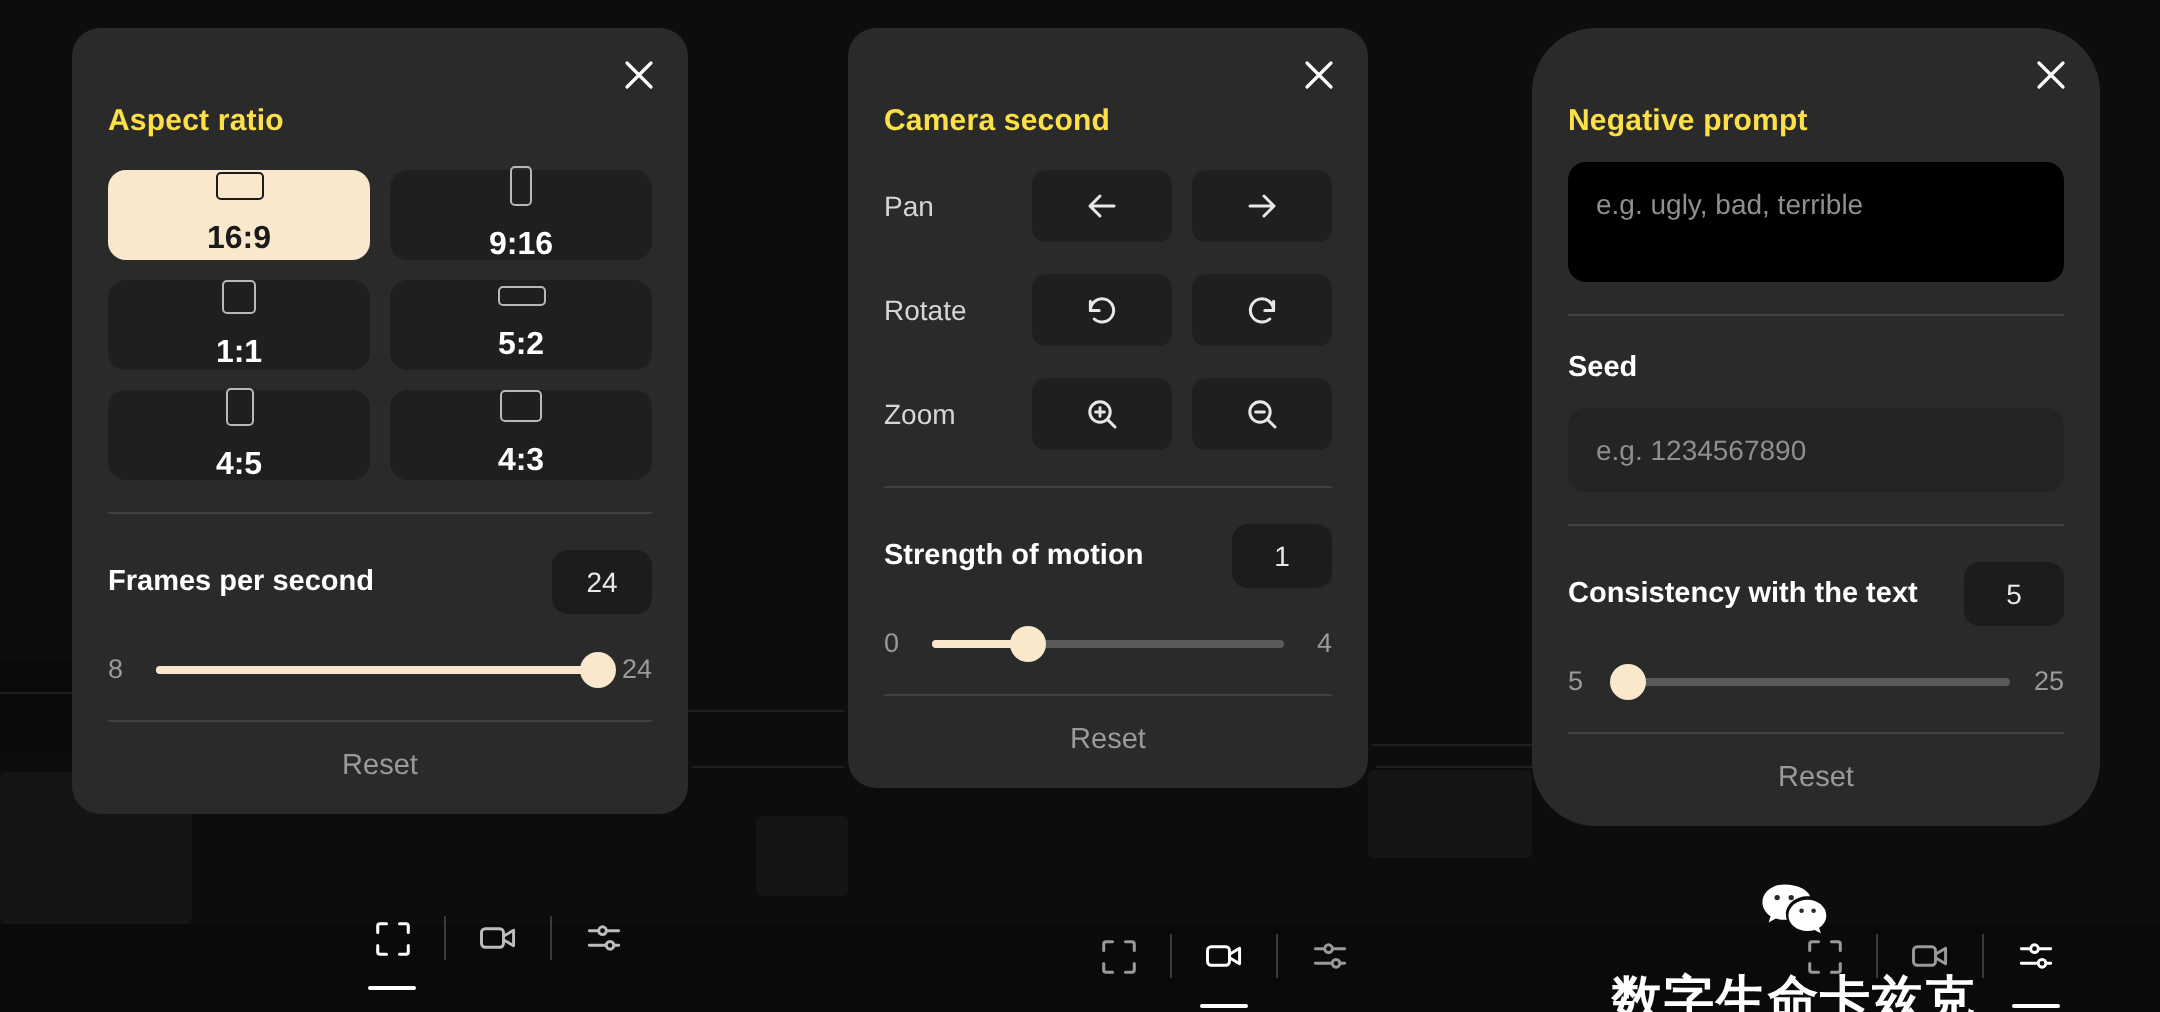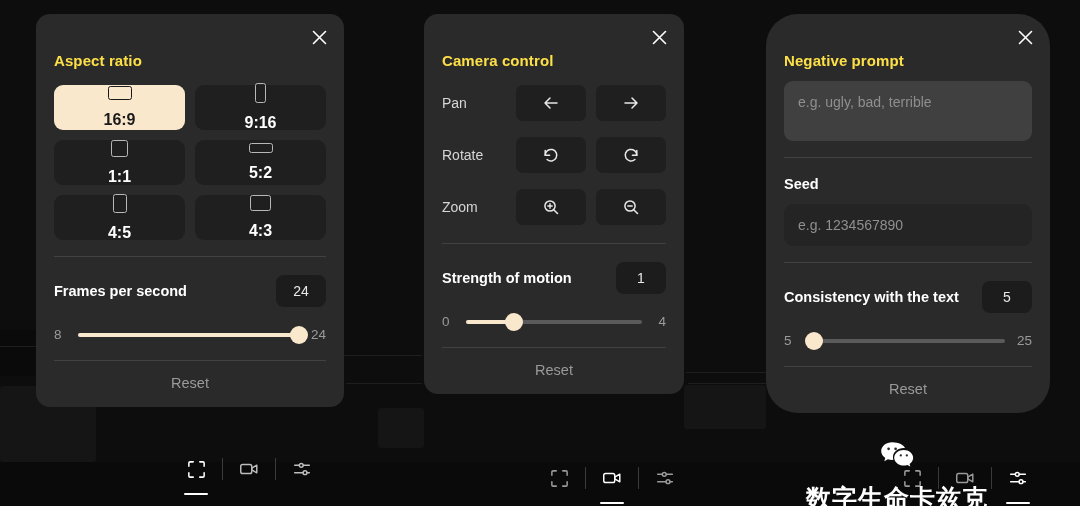--- a/index.html
+++ b/index.html
@@ -97,21 +97,21 @@
   .cc-btns { display: flex; gap: 10px; }
   .cc-btn {
     width: 70px; height: 36px; border-radius: 7px;
     background: #1f1f1f; cursor: pointer;
     display: flex; align-items: center; justify-content: center;
   }
 
   
   .field-label { font-size: 14.5px; font-weight: 700; color: #fff; margin-top: 18px; }
   .text-area {
-    margin-top: 12px; border-radius: 9px; background: #404040;
+    margin-top: 12px; border-radius: 9px; background: #000000;
     padding: 13px 14px; font-size: 14px; color: #8f8f8f;
     min-height: 60px; cursor: text;
   }
   .text-input {
     margin-top: 12px; height: 42px; border-radius: 9px; background: #242424;
     padding: 0 14px; font-size: 14px; color: #8f8f8f;
     display: flex; align-items: center; cursor: text;
   }
   .gap12 { height: 16px; }
 
@@ -227,21 +227,21 @@
     <div class="divider"></div>
     <div class="reset">Reset</div>
   </div>
 
   <div class="panel" id="panel-camera" style="left:424px;top:14px;width:260px;">
     <div class="panel-close">
       <svg width="17" height="17" viewBox="0 0 17 17" fill="none" aria-hidden="true">
         <path d="M2.5 2.5 L14.5 14.5 M14.5 2.5 L2.5 14.5" stroke="#ffffff" stroke-width="1.6" stroke-linecap="round"></path>
       </svg>
     </div>
-    <div class="panel-title">Camera control</div>
+    <div class="panel-title">Camera second</div>
 
     <div class="cc-row">
       <span class="cc-name">Pan</span>
       <span class="cc-btns">
         <span class="cc-btn">
           <svg width="20" height="20" viewBox="0 0 20 20" fill="none">
             <path d="M16 10 H4 M9 5 L4 10 L9 15" stroke="#e8e8e8" stroke-width="1.5" stroke-linecap="round" stroke-linejoin="round"></path>
           </svg>
         </span>
         <span class="cc-btn">

